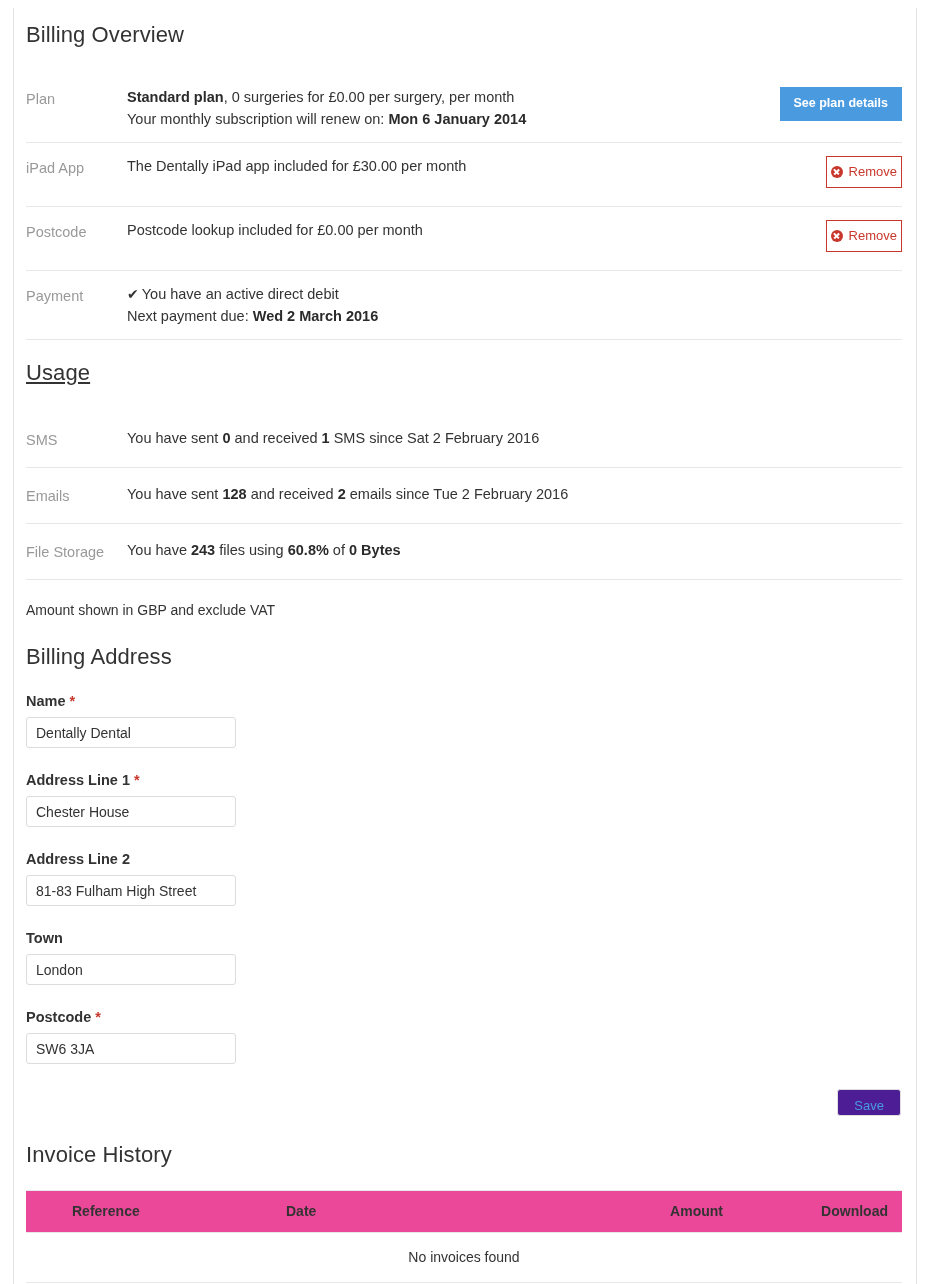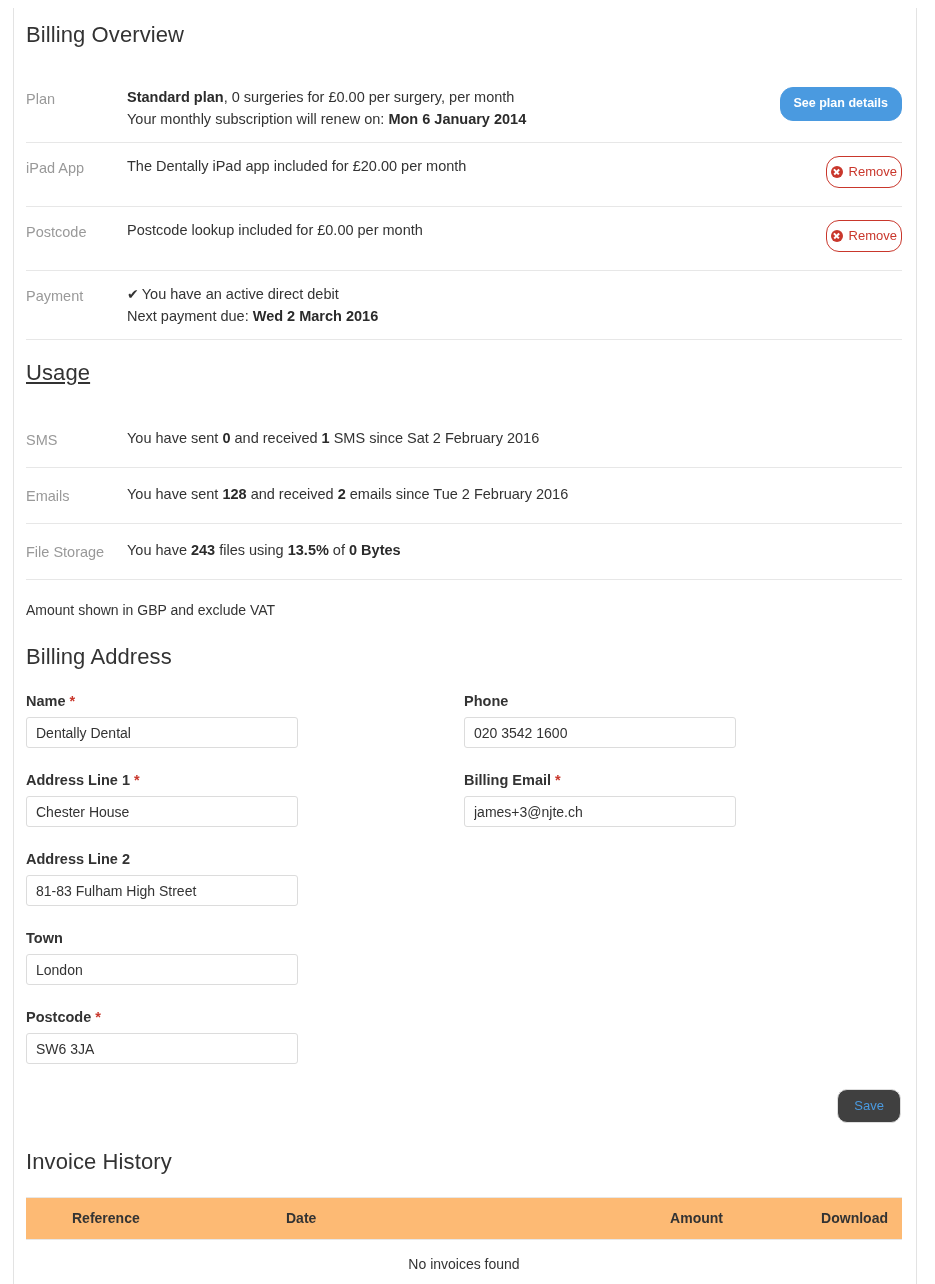--- a/index.html
+++ b/index.html
@@ -81,21 +81,21 @@
   
   .rows-usage .drow { min-height: 53px; padding: 16px 0 16px 0; }
   .rows-usage .drow-label { width: 101px; flex: 0 0 101px; }
 
   
   .btn {
     display: inline-block;
     font-family: inherit;
     font-size: 13px;
     line-height: 1;
-    border-radius: 13px;
+    border-radius: 0;
     cursor: pointer;
     text-align: center;
     white-space: nowrap;
     border: 1px solid transparent;
     background: none;
   }
   .btn-primary {
     background: #4a9ae0;
     color: #ffffff;
     border-color: #4a9ae0;
@@ -129,26 +129,26 @@
     left: 2.4px;
     top: 5.2px;
     width: 7.2px;
     height: 1.6px;
     background: #ffffff;
   }
   .btn-danger-outline .ico-remove::before { transform: rotate(45deg); }
   .btn-danger-outline .ico-remove::after  { transform: rotate(-45deg); }
 
   .btn-default {
-    background: #404040;
+    background: #4c1d95;
     border: 1px solid #dedede;
     color: #4a9ae0;
-    padding: 9px 16px 10px;
+    padding: 9px 16px 3px;
     font-size: 13px;
-    border-radius: 10px;
+    border-radius: 3px;
     font-weight: normal;
   }
 
   .check-glyph {
     font-weight: bold;
     font-size: 14px;
     color: #333;
     margin-right: 3px;
   }
 
@@ -175,21 +175,21 @@
     display: block;
     font-size: 14.5px;
     font-weight: bold;
     color: #333333;
     margin-bottom: 7px;
     line-height: 18px;
   }
   .req { color: #c9372c; font-weight: bold; }
   .finput {
     display: block;
-    width: 272px;
+    width: 210px;
     height: 31px;
     border: 1px solid #dcdcdc;
     border-radius: 3px;
     padding: 4px 9px;
     font-family: inherit;
     font-size: 14px;
     color: #333333;
     background: #ffffff;
     outline: none;
   }
@@ -210,21 +210,21 @@
     border-left: none;
     border-right: none;
     font-size: 14px;
   }
   .itable th {
     font-weight: bold;
     color: #333333;
     font-size: 14px;
     padding: 12px 10px 13px;
     border-bottom: 1px solid #e7e7e7;
-    background: #fdba74;
+    background: #ec4899;
   }
   .itable th.c-ref   { text-align: left; padding-left: 46px; width: 250px; }
   .itable th.c-date  { text-align: left; width: 245px; }
   .itable th.c-amt   { text-align: right; width: 230px; padding-right: 28px;}
   .itable th.c-dl    { text-align: right; padding-right: 14px; }
   .itable td.empty {
     text-align: center;
     padding: 16px 10px 17px;
     color: #333333;
     font-size: 14px;
@@ -248,21 +248,21 @@
           <span class="line"><span>Your monthly subscription will renew on: </span><b>Mon 6 January 2014</b></span>
         </div>
         <div class="drow-action">
           <button class="btn btn-primary">See plan details</button>
         </div>
       </div>
 
       <div class="drow">
         <div class="drow-label">iPad App</div>
         <div class="drow-body">
-          <span class="line">The Dentally iPad app included for £20.00 per month</span>
+          <span class="line">The Dentally iPad app included for £30.00 per month</span>
         </div>
         <div class="drow-action">
           <button class="btn btn-danger-outline">
             <span class="ico-remove"></span>
             <span>Remove</span>
           </button>
         </div>
       </div>
 
       <div class="drow">
@@ -302,21 +302,21 @@
       <div class="drow">
         <div class="drow-label">Emails</div>
         <div class="drow-body">
           <span>You have sent </span><b>128</b><span> and received </span><b>2</b><span> emails since Tue 2 February 2016</span>
         </div>
       </div>
 
       <div class="drow">
         <div class="drow-label">File Storage</div>
         <div class="drow-body">
-          <span>You have </span><b>243</b><span> files using </span><b>13.5%</b><span> of </span><b>0 Bytes</b>
+          <span>You have </span><b>243</b><span> files using </span><b>60.8%</b><span> of </span><b>0 Bytes</b>
         </div>
       </div>
 
     </div>
 
     <div class="note">Amount shown in GBP and exclude VAT</div>
 
     <div class="form-wrap">
       <h2 class="section-title" style="padding-top:0;">Billing Address</h2>
 
@@ -344,33 +344,20 @@
             <input class="finput" type="text" value="London" style="">
           </div>
 
           <div class="fgroup">
             <label class="flabel"><span>Postcode</span> <span class="req">*</span></label>
             <input class="finput" type="text" value="SW6 3JA" style="">
           </div>
 
         </div>
 
-        <div class="form-col-right">
-
-          <div class="fgroup">
-            <label class="flabel"><span>Phone</span></label>
-            <input class="finput" type="text" value="020 3542 1600" style="">
-          </div>
-
-          <div class="fgroup">
-            <label class="flabel"><span>Billing Email</span> <span class="req">*</span></label>
-            <input class="finput" type="text" value="james+3@njte.ch" style="">
-          </div>
-
-        </div>
 
       </div>
 
       <div class="form-actions">
         <button class="btn btn-default">Save</button>
       </div>
     </div>
 
     <div class="invoice-wrap">
       <h2 class="section-title" style="padding-top:0;">Invoice History</h2>

